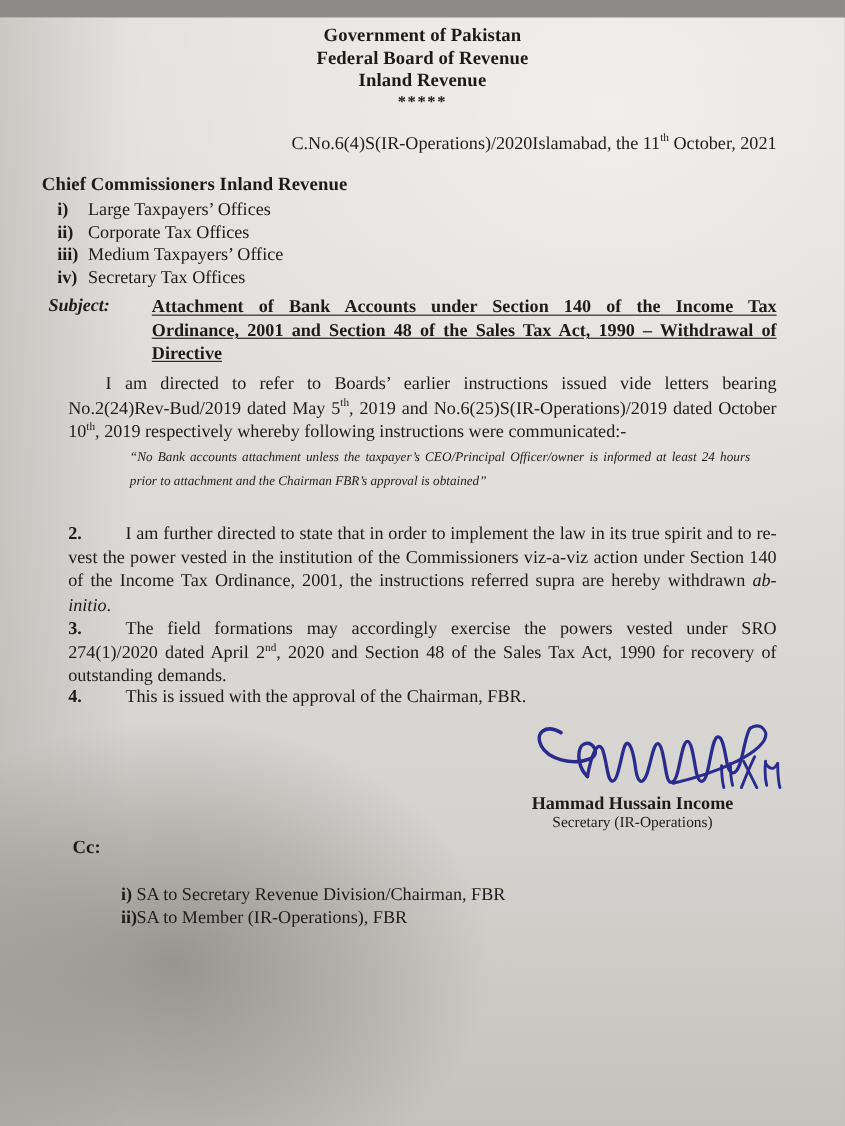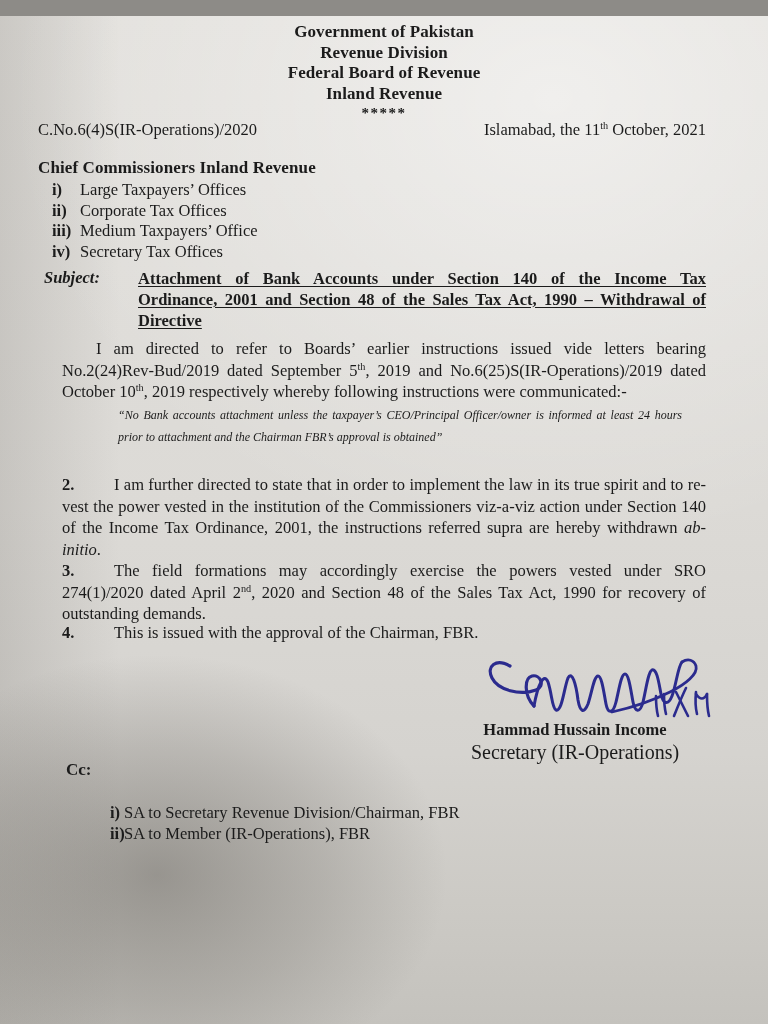--- a/index.html
+++ b/index.html
@@ -66,21 +66,21 @@
     margin-top: 1px;
   }
 
   .refline {
     position: absolute;
     left: 38px;
     top: 104px;
     right: 38px;
     font-size: 16.5px;
     display: flex;
-    justify-content: space-between;
+    justify-content: flex-end;
   }
   .refline .date { margin-right: 24px; }
 
   sup {
     font-size: 0.62em;
     vertical-align: super;
     line-height: 0;
   }
 
   .addressee {
@@ -191,21 +191,21 @@
     text-align: center;
     font-weight: bold;
     font-size: 16.5px;
   }
   #sig-role {
     position: absolute;
     left: 0;
     top: 97px;
     width: 290px;
     text-align: center;
-    font-size: 20px;
+    font-size: 14px;
   }
 
   #cc {
     position: absolute;
     left: 66px;
     top: 744px;
     font-size: 16.5px;
   }
   #cc .cc-label {
     font-weight: bold;
@@ -232,21 +232,20 @@
 
 <div id="page">
   <div id="paper-tint"></div>
   <div id="shadow-left"></div>
   <div id="shadow-bl"></div>
 
   <div id="content">
 
     <div style="position:absolute;left:0;top:6px;width:768px;">
       <div class="hdr">Government of Pakistan</div>
-      <div class="hdr">Revenue Division</div>
       <div class="hdr">Federal Board of Revenue</div>
       <div class="hdr">Inland Revenue</div>
       <div class="stars">*****</div>
     </div>
 
     <div class="refline">
       <span>C.No.6(4)S(IR-Operations)/2020</span>
       <span class="date"><span>Islamabad, the 11</span><sup>th</sup><span> October, 2021</span></span>
     </div>
 
@@ -275,21 +274,21 @@
     <div class="subject">
       <div class="lbl">Subject:</div>
       <div class="body">
         <span class="l1"><span class="u">Attachment of Bank Accounts under Section 140 of the Income Tax</span></span>
         <span class="l2"><span class="u">Ordinance, 2001 and Section 48 of the Sales Tax Act, 1990 – Withdrawal of</span></span>
         <span class="l3"><span class="u">Directive</span></span>
       </div>
     </div>
 
     <div class="para" id="para1">
-      <span class="indent"></span><span>I am directed to refer to Boards’ earlier instructions issued vide letters bearing No.2(24)Rev-Bud/2019 dated September 5</span><sup>th</sup><span>, 2019 and No.6(25)S(IR-Operations)/2019 dated October 10</span><sup>th</sup><span>, 2019 respectively whereby following instructions were communicated:-</span>
+      <span class="indent"></span><span>I am directed to refer to Boards’ earlier instructions issued vide letters bearing No.2(24)Rev-Bud/2019 dated May 5</span><sup>th</sup><span>, 2019 and No.6(25)S(IR-Operations)/2019 dated October 10</span><sup>th</sup><span>, 2019 respectively whereby following instructions were communicated:-</span>
     </div>
 
     <div id="quote">“No Bank accounts attachment unless the taxpayer’s CEO/Principal Officer/owner is informed at least 24 hours prior to attachment and the Chairman FBR’s approval is obtained”</div>
 
     <div class="para" id="para2">
       <span class="num">2.</span><span>I am further directed to state that in order to implement the law in its true spirit and to re-vest the power vested in the institution of the Commissioners viz-a-viz action under Section 140 of the Income Tax Ordinance, 2001, the instructions referred supra are hereby withdrawn </span><em>ab-initio</em><span>.</span>
     </div>
 
     <div class="para" id="para3">
       <span class="num">3.</span><span>The field formations may accordingly exercise the powers vested under SRO 274(1)/2020 dated April 2</span><sup>nd</sup><span>, 2020 and Section 48 of the Sales Tax Act, 1990 for recovery of outstanding demands.</span>

